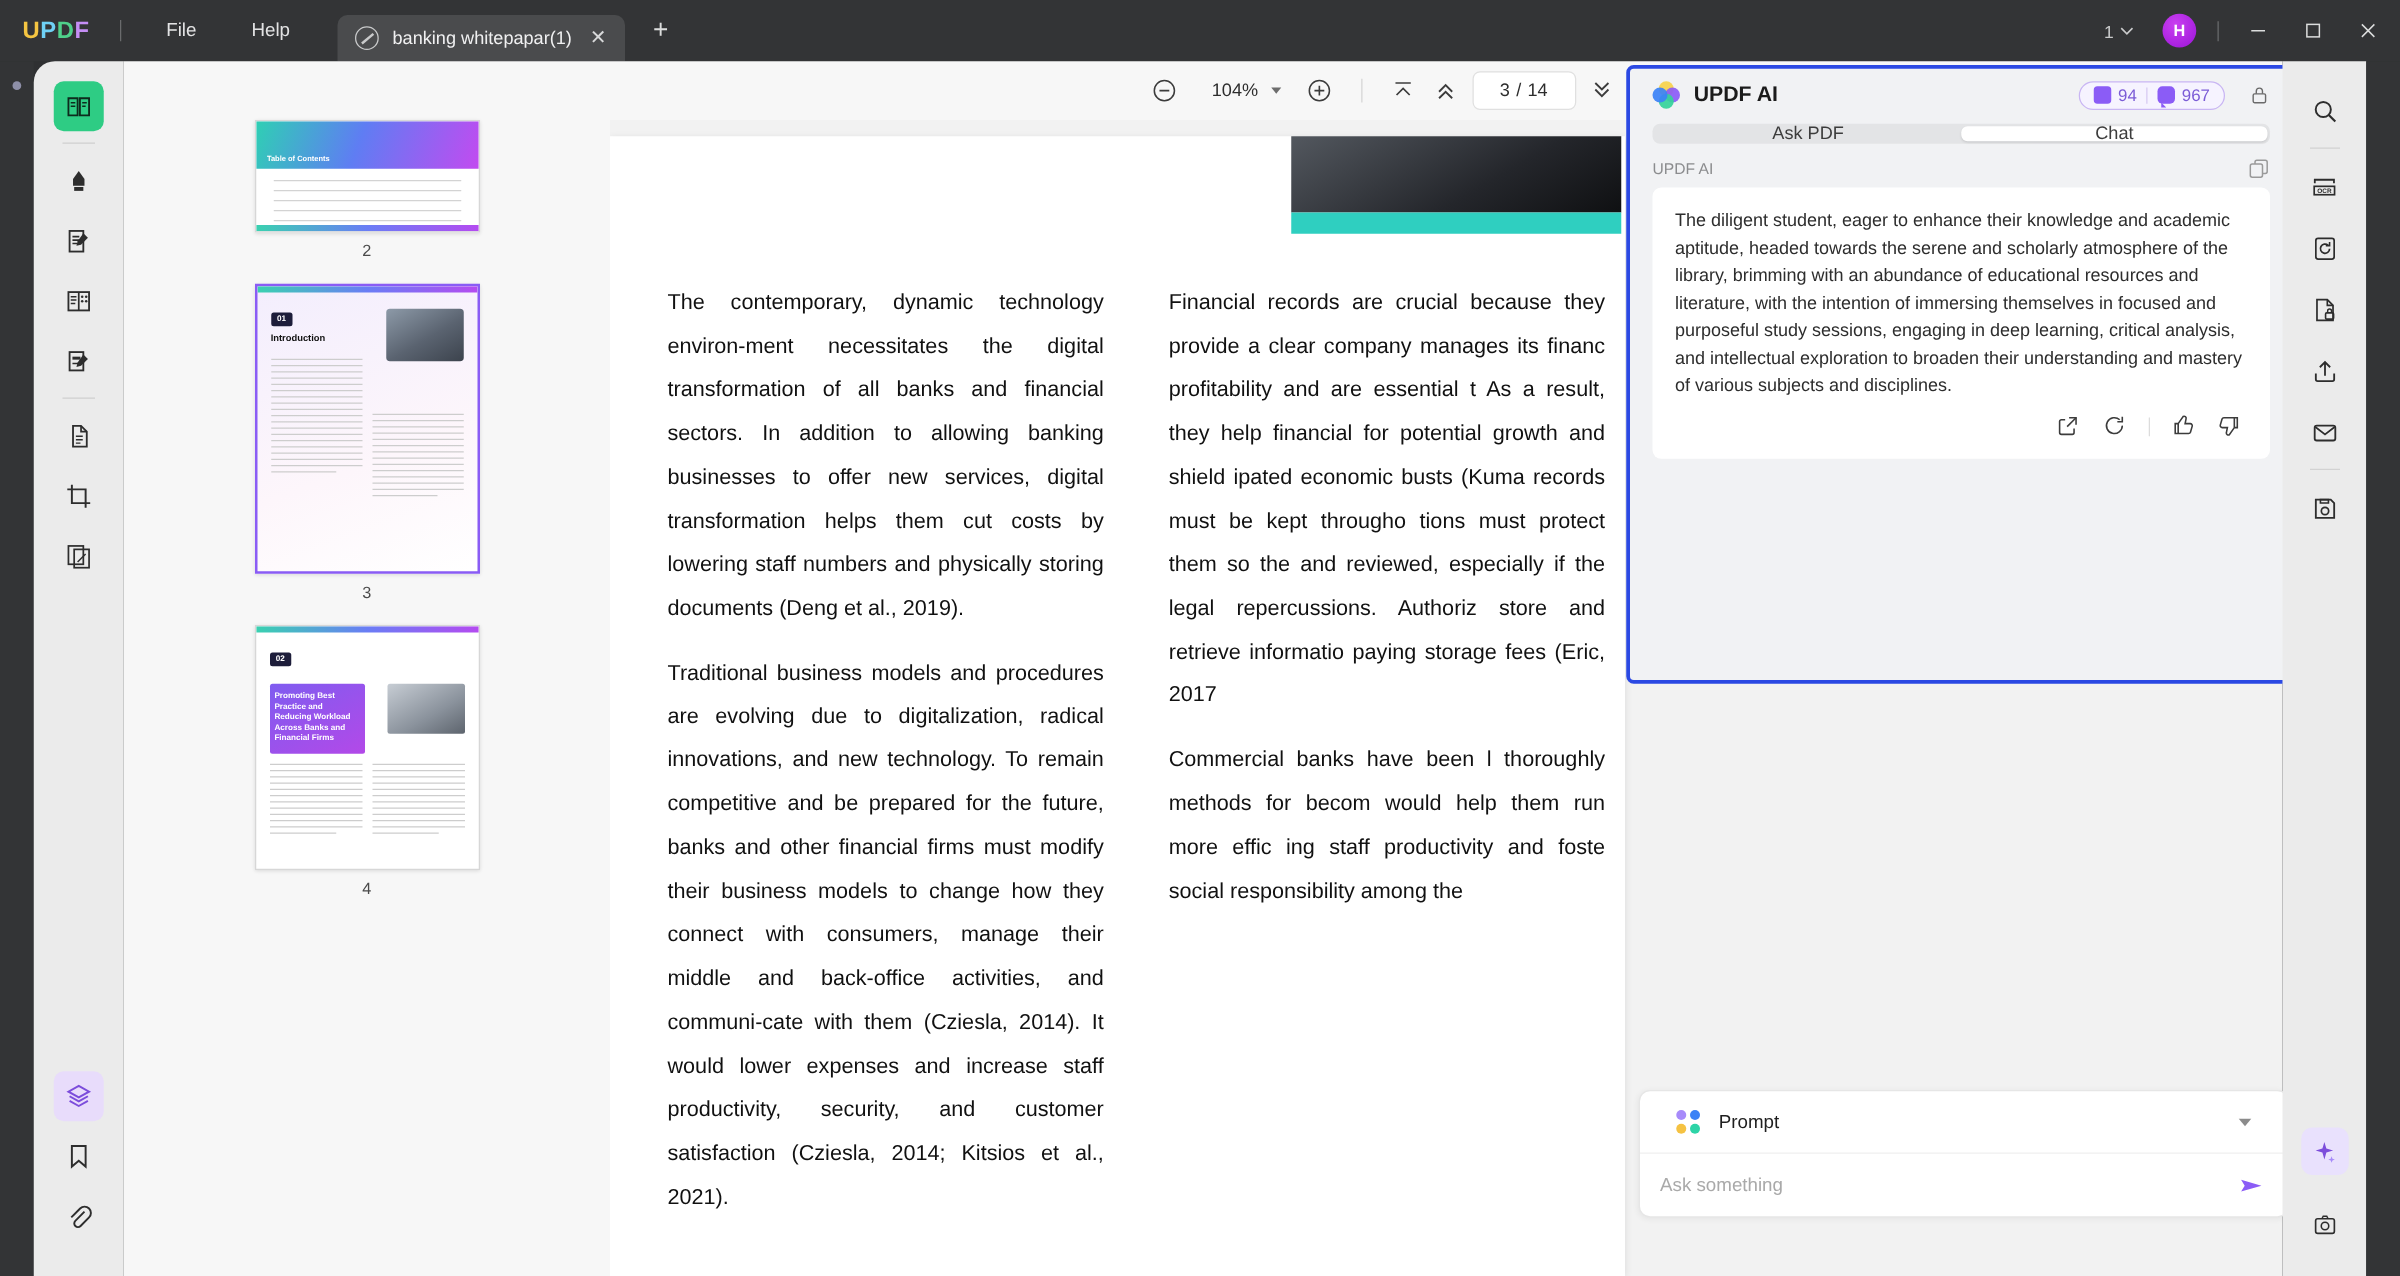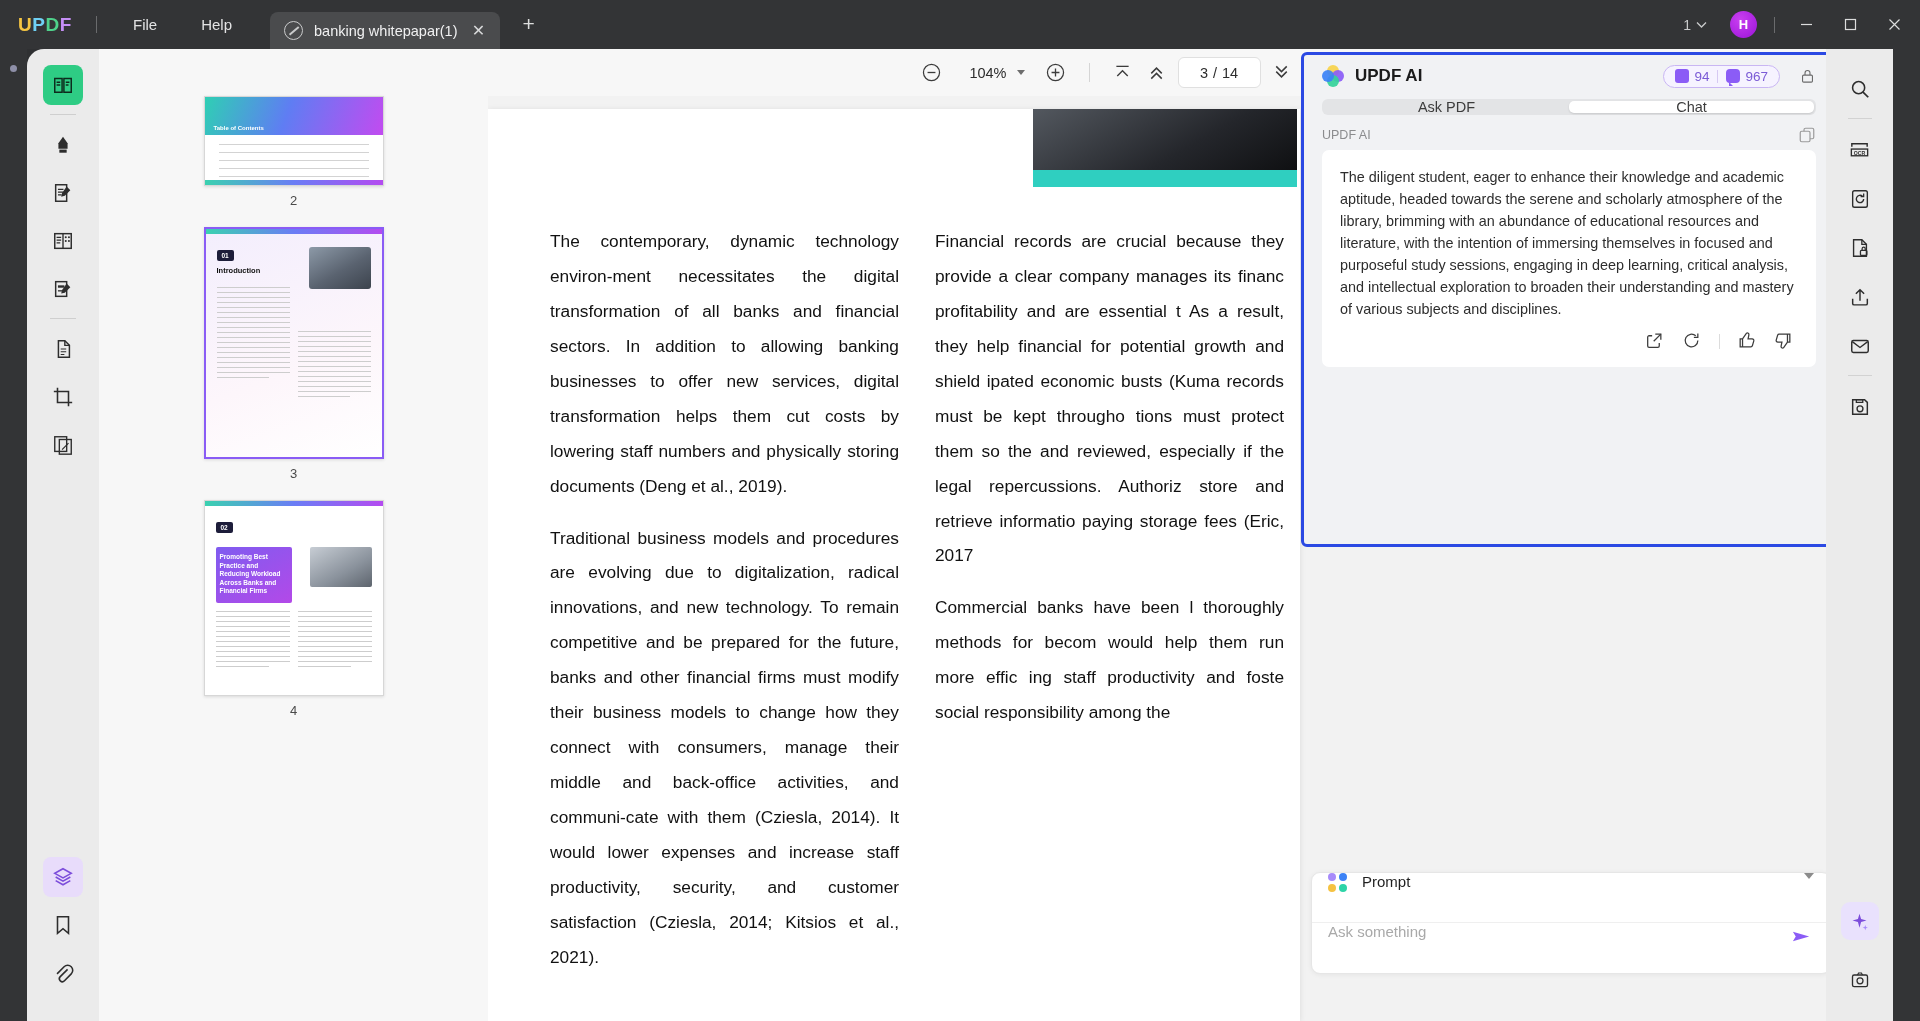--- a/index.html
+++ b/index.html
@@ -135,21 +135,21 @@
     position:absolute; left:0px; top:13px; width:812px; height:912px;
     background:#fff; box-shadow:0 1px 6px rgba(0,0,0,.1);
   }
   .pg-photo{
     position:absolute; left:545px; top:0px; width:264px; height:61px;
     background:linear-gradient(150deg,#53585f,#24262b 60%,#0f1012);
   }
   .pg-teal{ position:absolute; left:545px; top:61px; width:264px; height:17px; background:#2fcfc0; }
   .col{ position:absolute; top:115px; width:349px; font-size:17.3px; line-height:2.02;
         color:#111; text-align:justify; }
-  .colL{ left:62px; }
+  .colL{ left:46px; }
   .colR{ left:447px; }
   .col p{ margin-bottom:17px; }
 
   
   .aipanel{
     position:absolute; left:1301px; top:52px; width:536px; height:495px;
     border:3.5px solid #2b49e3; border-radius:6px; background:#f1f2f4;
     overflow:hidden;
   }
   .ai-head{ height:42px; display:flex; align-items:center; padding:0 14px 0 18px; }
@@ -194,30 +194,30 @@
                gap:17px; padding:11px 4px 8px; }
   .aact{ width:20px;height:20px; cursor:pointer; }
   .adiv{ width:1px; height:15px; background:#dcdcdc; }
 
   
   .dock{
     position:absolute; left:1311px; top:872px; width:520px; height:102px;
     background:#fff; border:1px solid #e6e6e6; border-radius:9px;
     box-shadow:0 1px 5px rgba(0,0,0,.06);
   }
-  .dock-top{ height:50px; display:flex; align-items:flex-start; padding:0 16px;
+  .dock-top{ height:50px; display:flex; align-items:center; padding:0 29px;
              border-bottom:1px solid #efefef; cursor:pointer; }
   .dots{ width:20px; height:20px; position:relative; flex:none; }
   .dot{ position:absolute; width:8px; height:8px; border-radius:50%; }
   .d1{left:0;top:0;background:#a78bfa} .d2{left:11px;top:0;background:#3b82f6}
   .d3{left:0;top:11px;background:#f5c242} .d4{left:11px;top:11px;background:#2dd4a7}
   .dock-label{ font-size:15px; color:#1f1f1f; margin-left:14px; }
   .dock-caret{ margin-left:auto; width:0;height:0;
     border-left:5px solid transparent;border-right:5px solid transparent;border-top:6px solid #8b8b8b;}
-  .dock-in{ height:50px; display:flex; align-items:flex-start; padding:0 16px; }
+  .dock-in{ height:50px; display:flex; align-items:center; padding:0 16px; }
   .askinput{ flex:1; border:none; outline:none; font-size:15px; color:#2d2d2d;
              font-family:"Liberation Sans", sans-serif; background:transparent; }
   .askinput::placeholder{ color:#a9a9a9; }
   .sendbtn{ width:26px; height:26px; display:flex; align-items:center; justify-content:center;
             cursor:pointer; }
 
   
   .rightpanel{
     position:absolute; right:27px; top:49px; width:67px; height:972px;
     background:#ebebeb; display:flex; flex-direction:column; align-items:center; padding-top:10px;

